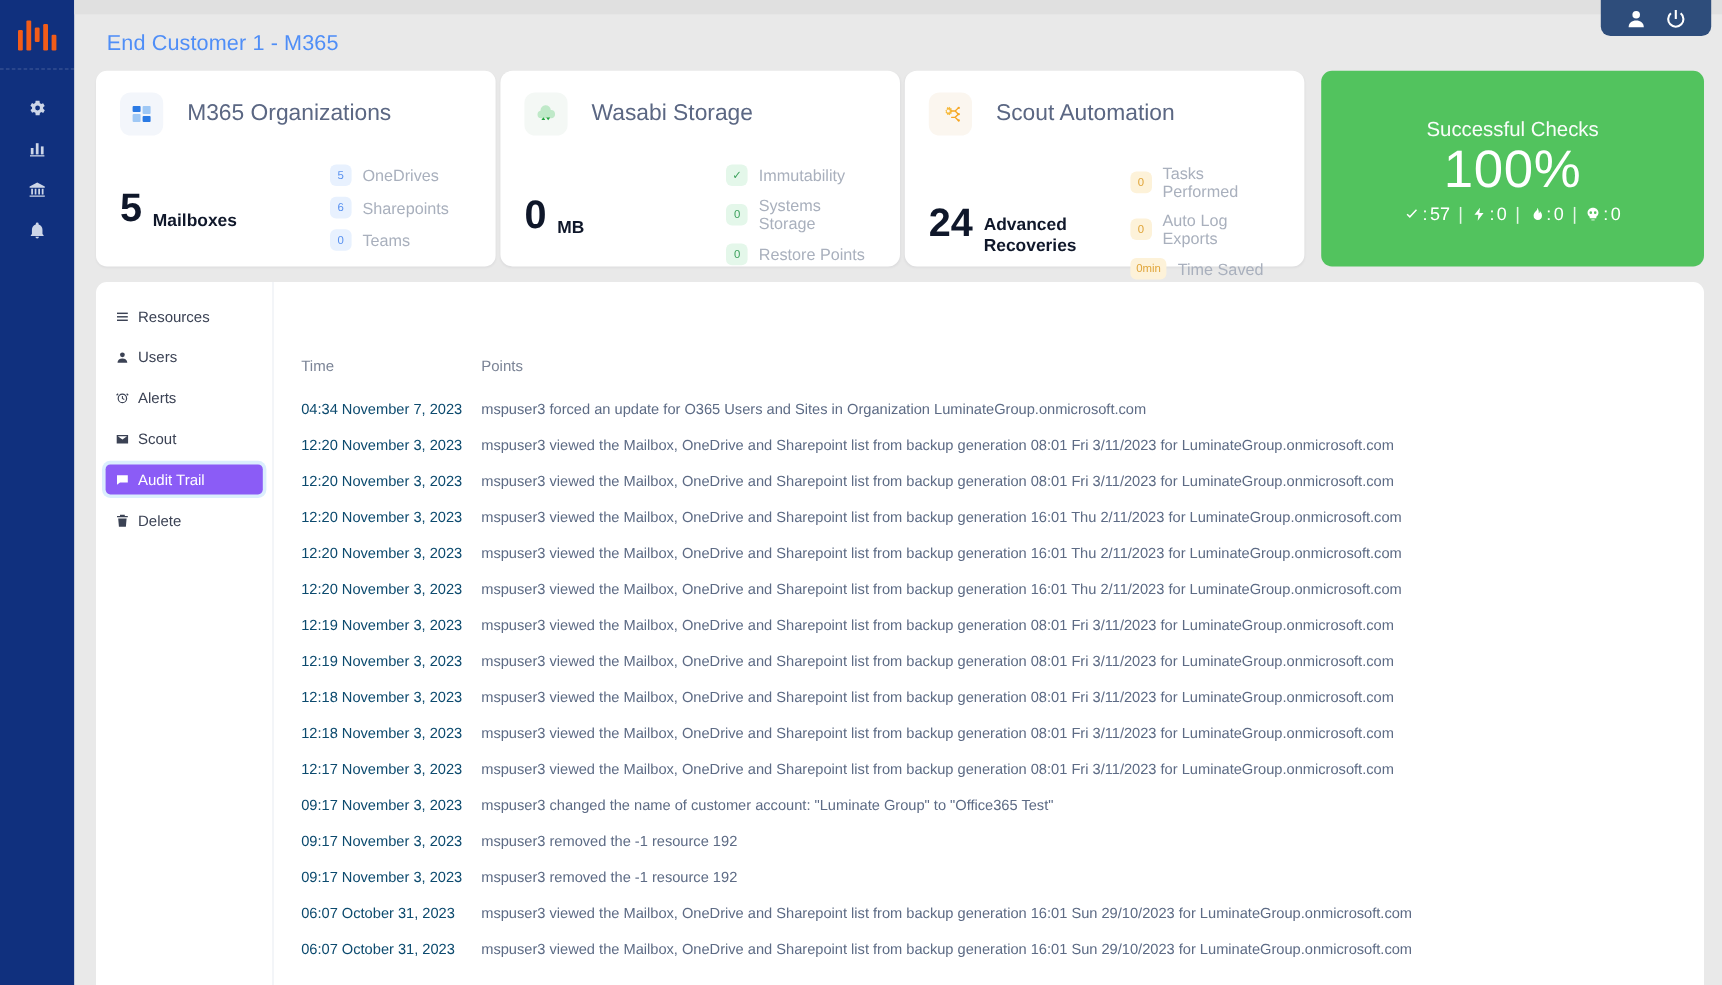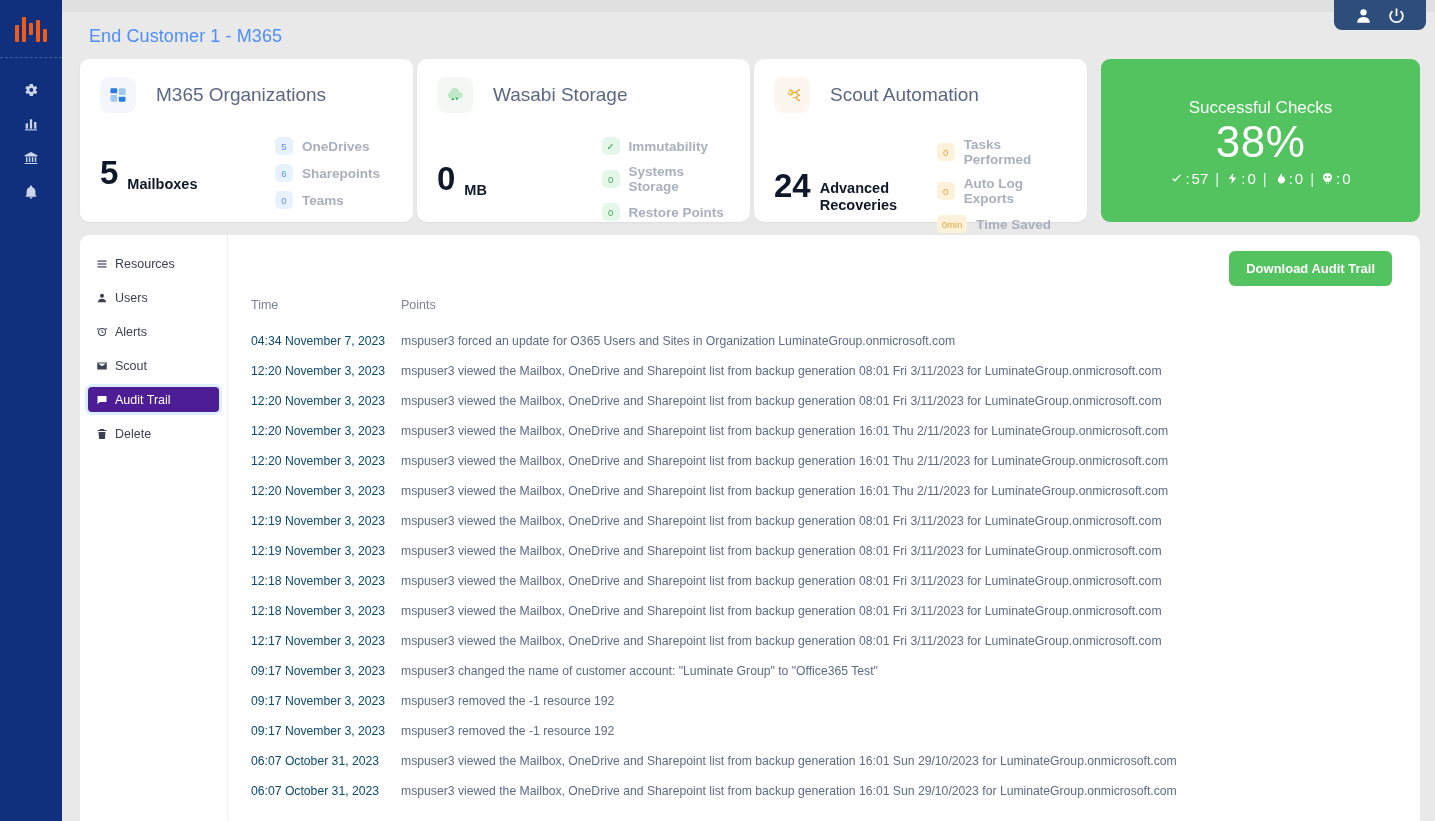--- a/index.html
+++ b/index.html
@@ -94,21 +94,21 @@
   .mini-list { display: flex; flex-direction: column; gap: 9px; }
   .mini-row { display: flex; align-items: center; gap: 9px; }
   .badge {
     min-width: 18px; height: 18px; padding: 0 5px;
     border-radius: 5px;
     font-size: 9.5px; display: flex; align-items: center; justify-content: center;
   }
   .b-blue { background: #e8f1fe; color: #5a92f0; }
   .b-green { background: #e4f7ea; color: #3ea35e; }
   .b-amber { background: #fdf2d9; color: #e0a53a; }
-  .mini-lbl { font-size: 13.5px; color: #a9b0bd; font-weight: bold; }
+  .mini-lbl { font-size: 13.5px; color: #a9b0bd; }
 
   
   .card-green {
     flex: 0 0 319px;
     background: #52c35e; border-radius: 9px; height: 163px;
     margin-left: 10px;
     color: #fff;
     display: flex; flex-direction: column; align-items: center; justify-content: center;
     padding-top: 4px;
   }
@@ -133,21 +133,21 @@
     border-right: 1px solid #eceff3;
     padding: 16px 0 0 0;
   }
   .nav-item {
     display: flex; align-items: center; gap: 7px;
     height: 25px; margin: 0 8px 9px 8px; padding: 0 8px;
     border-radius: 4px;
     font-size: 12.5px; color: #3b4254; cursor: pointer;
   }
   .nav-item svg { width: 12px; height: 12px; fill: #3b4254; flex: 0 0 12px; }
-  .nav-item.active { background: #4c1d95; color: #fff; box-shadow: 0 0 0 3px rgba(33,150,243,.16); }
+  .nav-item.active { background: #8b5cf6; color: #fff; box-shadow: 0 0 0 3px rgba(33,150,243,.16); }
   .nav-item.active svg { fill: #fff; }
 
   .content { flex: 1; padding: 18px 28px 0 10px; position: relative; }
 
   .dl-btn {
     position: absolute; top: 16px; right: 28px;
     background: #52c35e; color: #fff;
     border: none; border-radius: 6px;
     padding: 10px 17px;
     font-size: 13px; font-weight: 700;
@@ -331,21 +331,21 @@
             <div class="mini-row">
               <span class="badge b-amber">0min</span>
               <span class="mini-lbl">Time Saved</span>
             </div>
           </div>
         </div>
       </div>
 
       <div class="card-green">
         <div class="gc-title">Successful Checks</div>
-        <div class="gc-value">38%</div>
+        <div class="gc-value">100%</div>
         <div class="gc-stats">
           <span class="gc-item">
             <svg viewBox="0 0 24 24">
                 <path d="M4 13l5 5L20 6l-1.6-1.5L9 14.2 5.5 11.3z"></path>
               </svg>
             <span>:</span>
             <span>57</span>
           </span>
           <span class="sep">|</span>
           <span class="gc-item">
@@ -413,21 +413,20 @@
         </div>
         <div class="nav-item">
           <svg viewBox="0 0 24 24">
               <path d="M8 2h8v2h5v2H3V4h5zm-3 6h14l-1.2 14H6.2z"></path>
             </svg>
           <span>Delete</span>
         </div>
       </aside>
 
       <div class="content">
-        <button class="dl-btn">Download Audit Trail</button>
 
         <table class="audit">
           <thead>
             <tr>
               <th class="c-time">Time</th>
               <th class="c-act">Points</th>
             </tr>
           </thead>
           <tbody id="audit-body">
               <tr>

